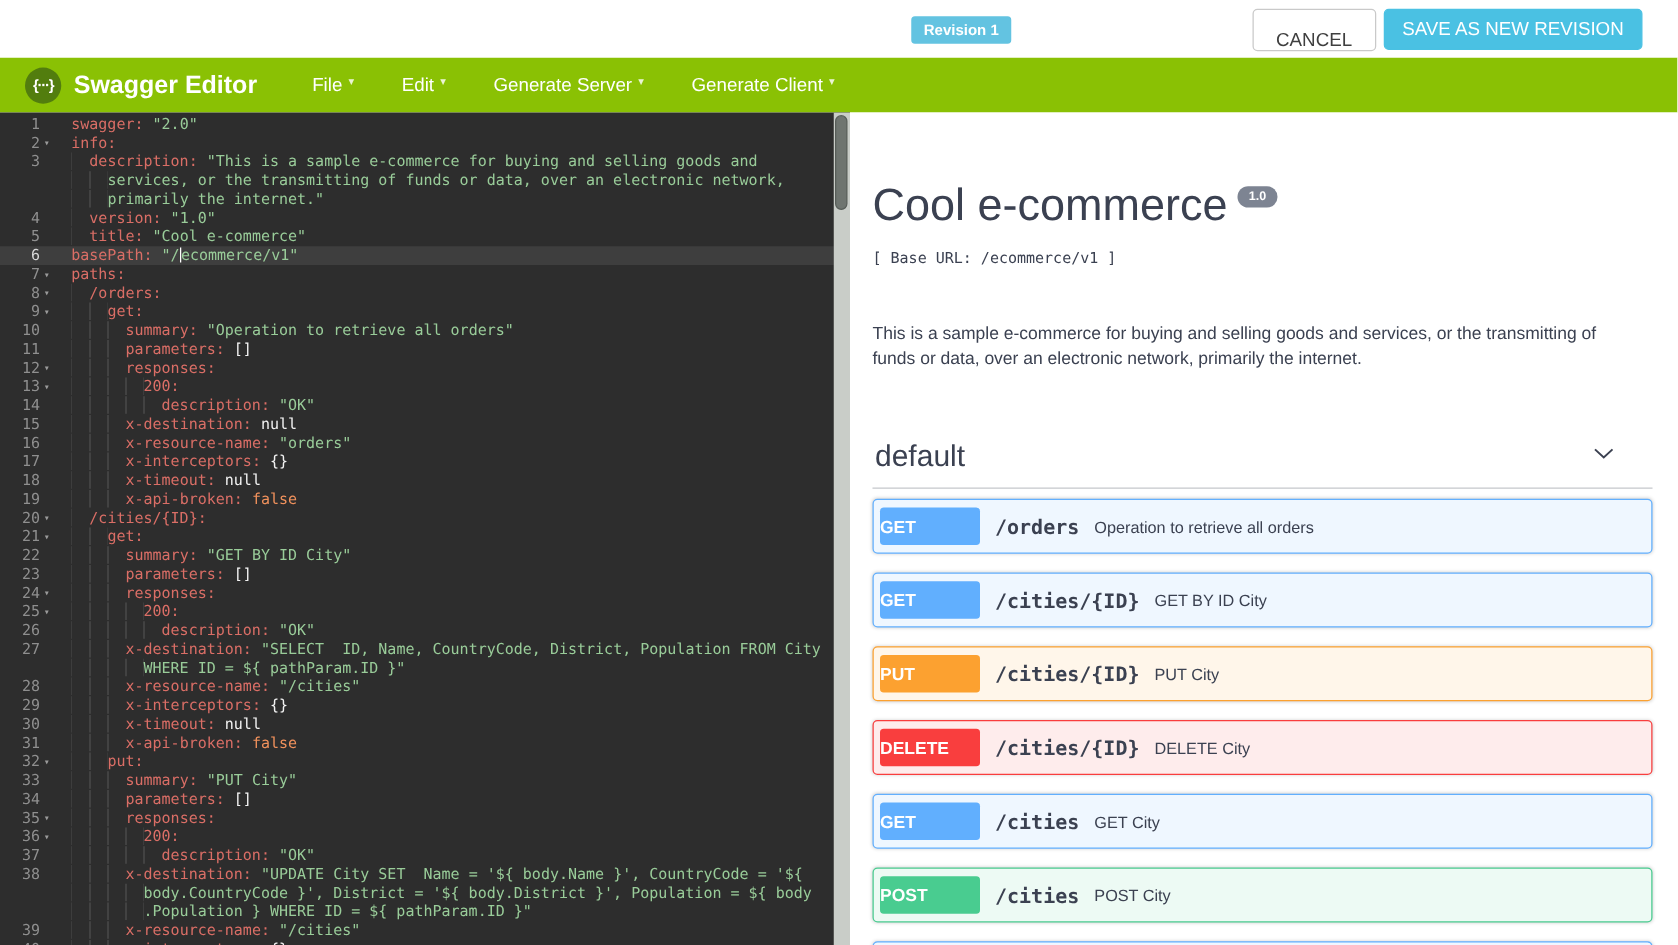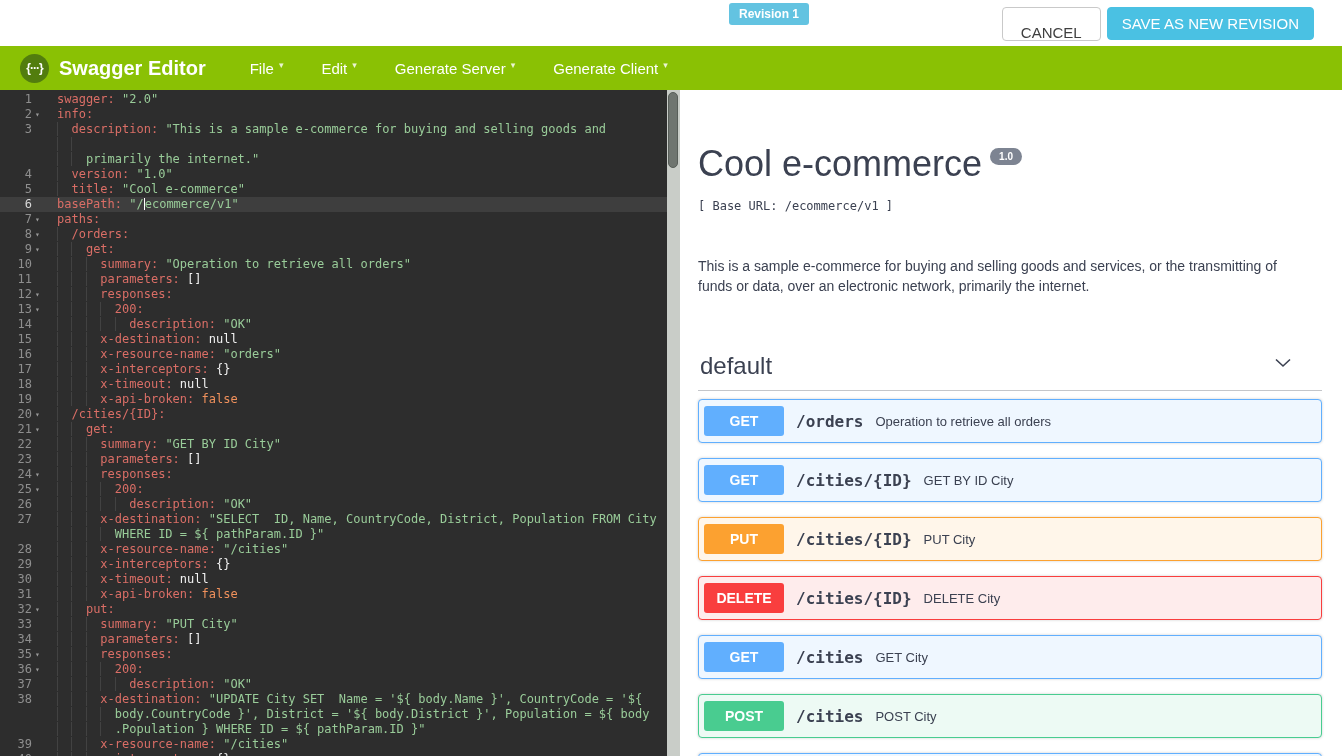--- a/index.html
+++ b/index.html
@@ -2,21 +2,21 @@
 <html><head>
 <meta charset="utf-8">
 <style>
   * { margin:0; padding:0; box-sizing:border-box; }
   html,body { width:1342px; height:756px; overflow:hidden; background:#fff;
               font-family:"Liberation Sans", sans-serif; }
   .app { position:relative; width:1342px; height:756px; }
 
   
   .topbar { position:relative; height:46px; background:#fff; }
-  .rev-badge { position:absolute; left:729px; top:3px; background:#63c3e1; color:#fff;
+  .rev-badge { position:absolute; left:729px; top:13px; background:#63c3e1; color:#fff;
                font-size:12px; font-weight:bold; padding:4px 10px; border-radius:3px; }
   .topbar-actions { position:absolute; right:28px; top:7px; display:flex; gap:6px; }
   .btn-cancel { height:33px; padding:16px 18px; background:#fff; border:1px solid #c9c9c9;
                 border-radius:4px; font-size:15px; color:#3f3f3f; cursor:pointer;
                 font-family:"Liberation Sans", sans-serif; }
   .btn-save { height:33px; padding:0 14px; background:#4ac1e3; border:1px solid #4ac1e3;
               border-radius:4px; font-size:15px; color:#fff; cursor:pointer;
               font-family:"Liberation Sans", sans-serif; }
 
   
@@ -62,21 +62,21 @@
              margin-top:14px; }
   .desc { font-size:14px; line-height:1.4; margin-top:44px; max-width:585px; color:#3b4151; }
   .section-head { margin-top:56px; display:flex; align-items:flex-start; justify-content:space-between;
                   border-bottom:1px solid rgba(59,65,81,.3); padding:0 4px 10px 2px; cursor:pointer; }
   .section-label { font-size:24px; color:#3b4151; }
   .chev { width:22px; height:22px; margin-right:24px; cursor:pointer; }
   .ops { padding-top:8px; }
   .op { display:flex; align-items:center; border-width:1px; border-style:solid; border-radius:4px;
         box-shadow:0 0 3px rgba(0,0,0,.19); height:44px; padding:0 5px; margin-bottom:15px;
         cursor:pointer; }
-  .m { min-width:80px; text-align:center; color:#fff; font-size:14px; font-weight:bold;
+  .m { min-width:80px; color:#fff; font-size:14px; font-weight:bold;
        border-radius:3px; padding:7px 0; }
   .p { font-family:"DejaVu Sans Mono", monospace; font-size:16px; font-weight:bold;
        color:#3b4151; margin:0 12px 0 12px; }
   .s { font-size:13px; color:#3b4151; }
 </style>
 </head>
 <body>
 
 <div class="app">
 
@@ -136,21 +136,21 @@
               <span class="n">3</span>
               <span class="f"></span>
             </span>
             <span class="c"><span class="tp ti">  </span><span class="tk">description:</span><span class="tp"> </span><span class="ts">"This is a sample e-commerce for buying and selling goods and</span></span>
           </div>
           <div class="crow">
             <span class="g">
               <span class="n"></span>
               <span class="f"></span>
             </span>
-            <span class="c"><span class="tp ti">    </span></span>
+            <span class="c"><span class="tp ti">    </span><span class="ts">services, or the transmitting of funds or data, over an electronic network,</span></span>
           </div>
           <div class="crow">
             <span class="g">
               <span class="n"></span>
               <span class="f"></span>
             </span>
             <span class="c"><span class="tp ti">    </span><span class="ts">primarily the internet."</span></span>
           </div>
           <div class="crow">
             <span class="g">

